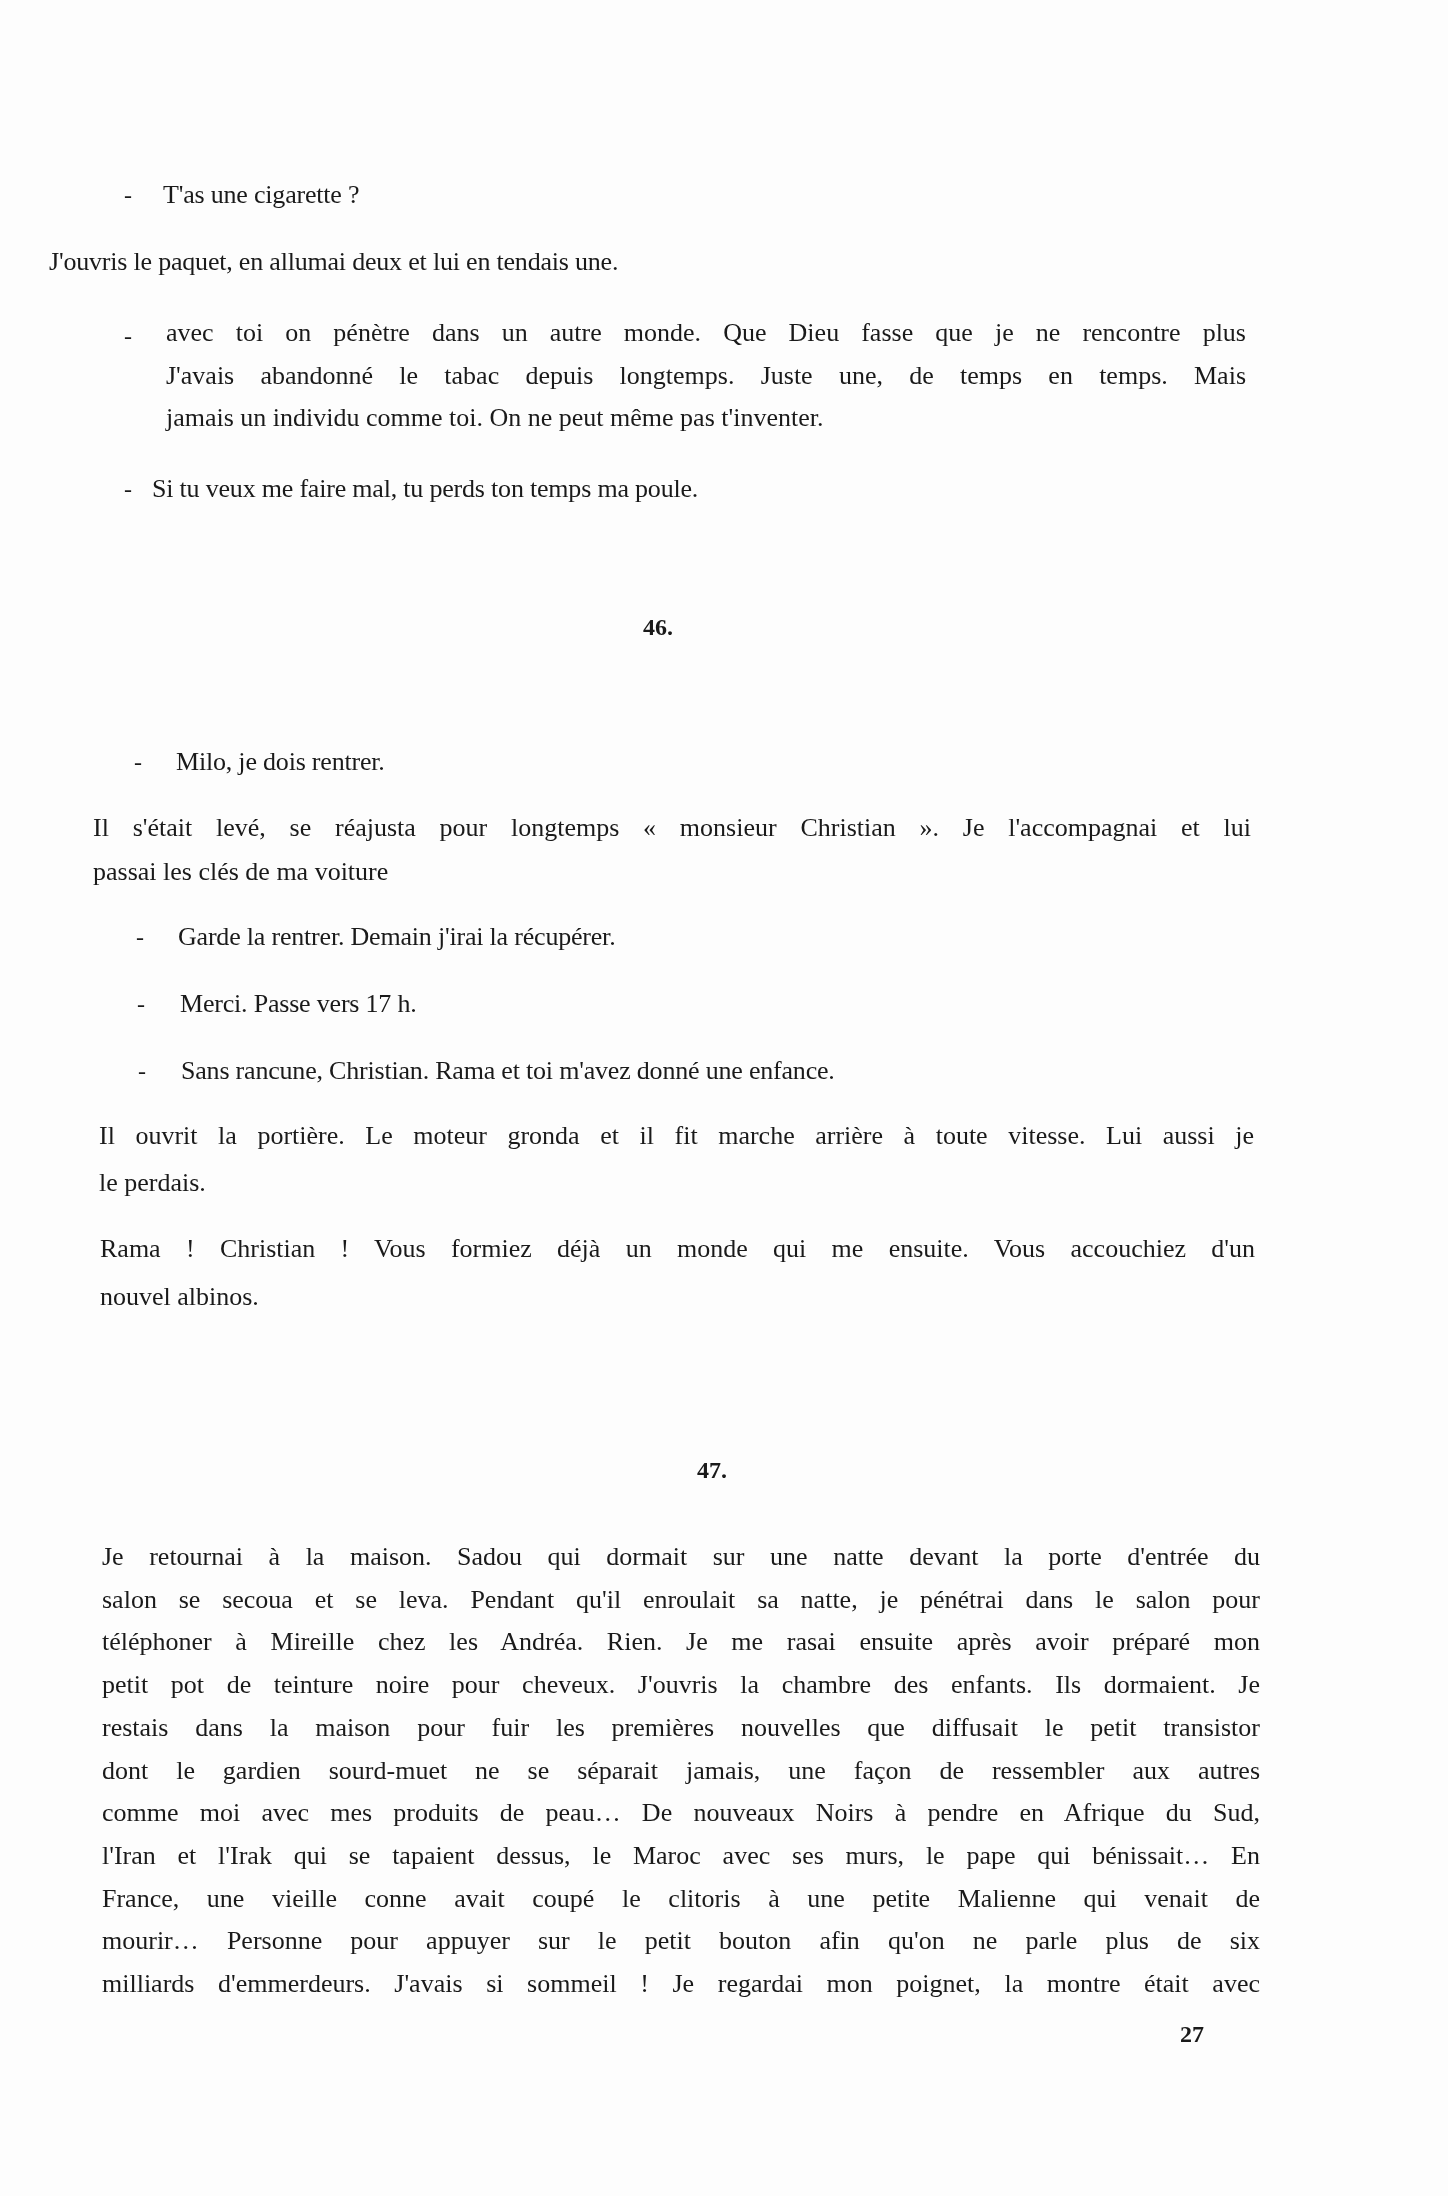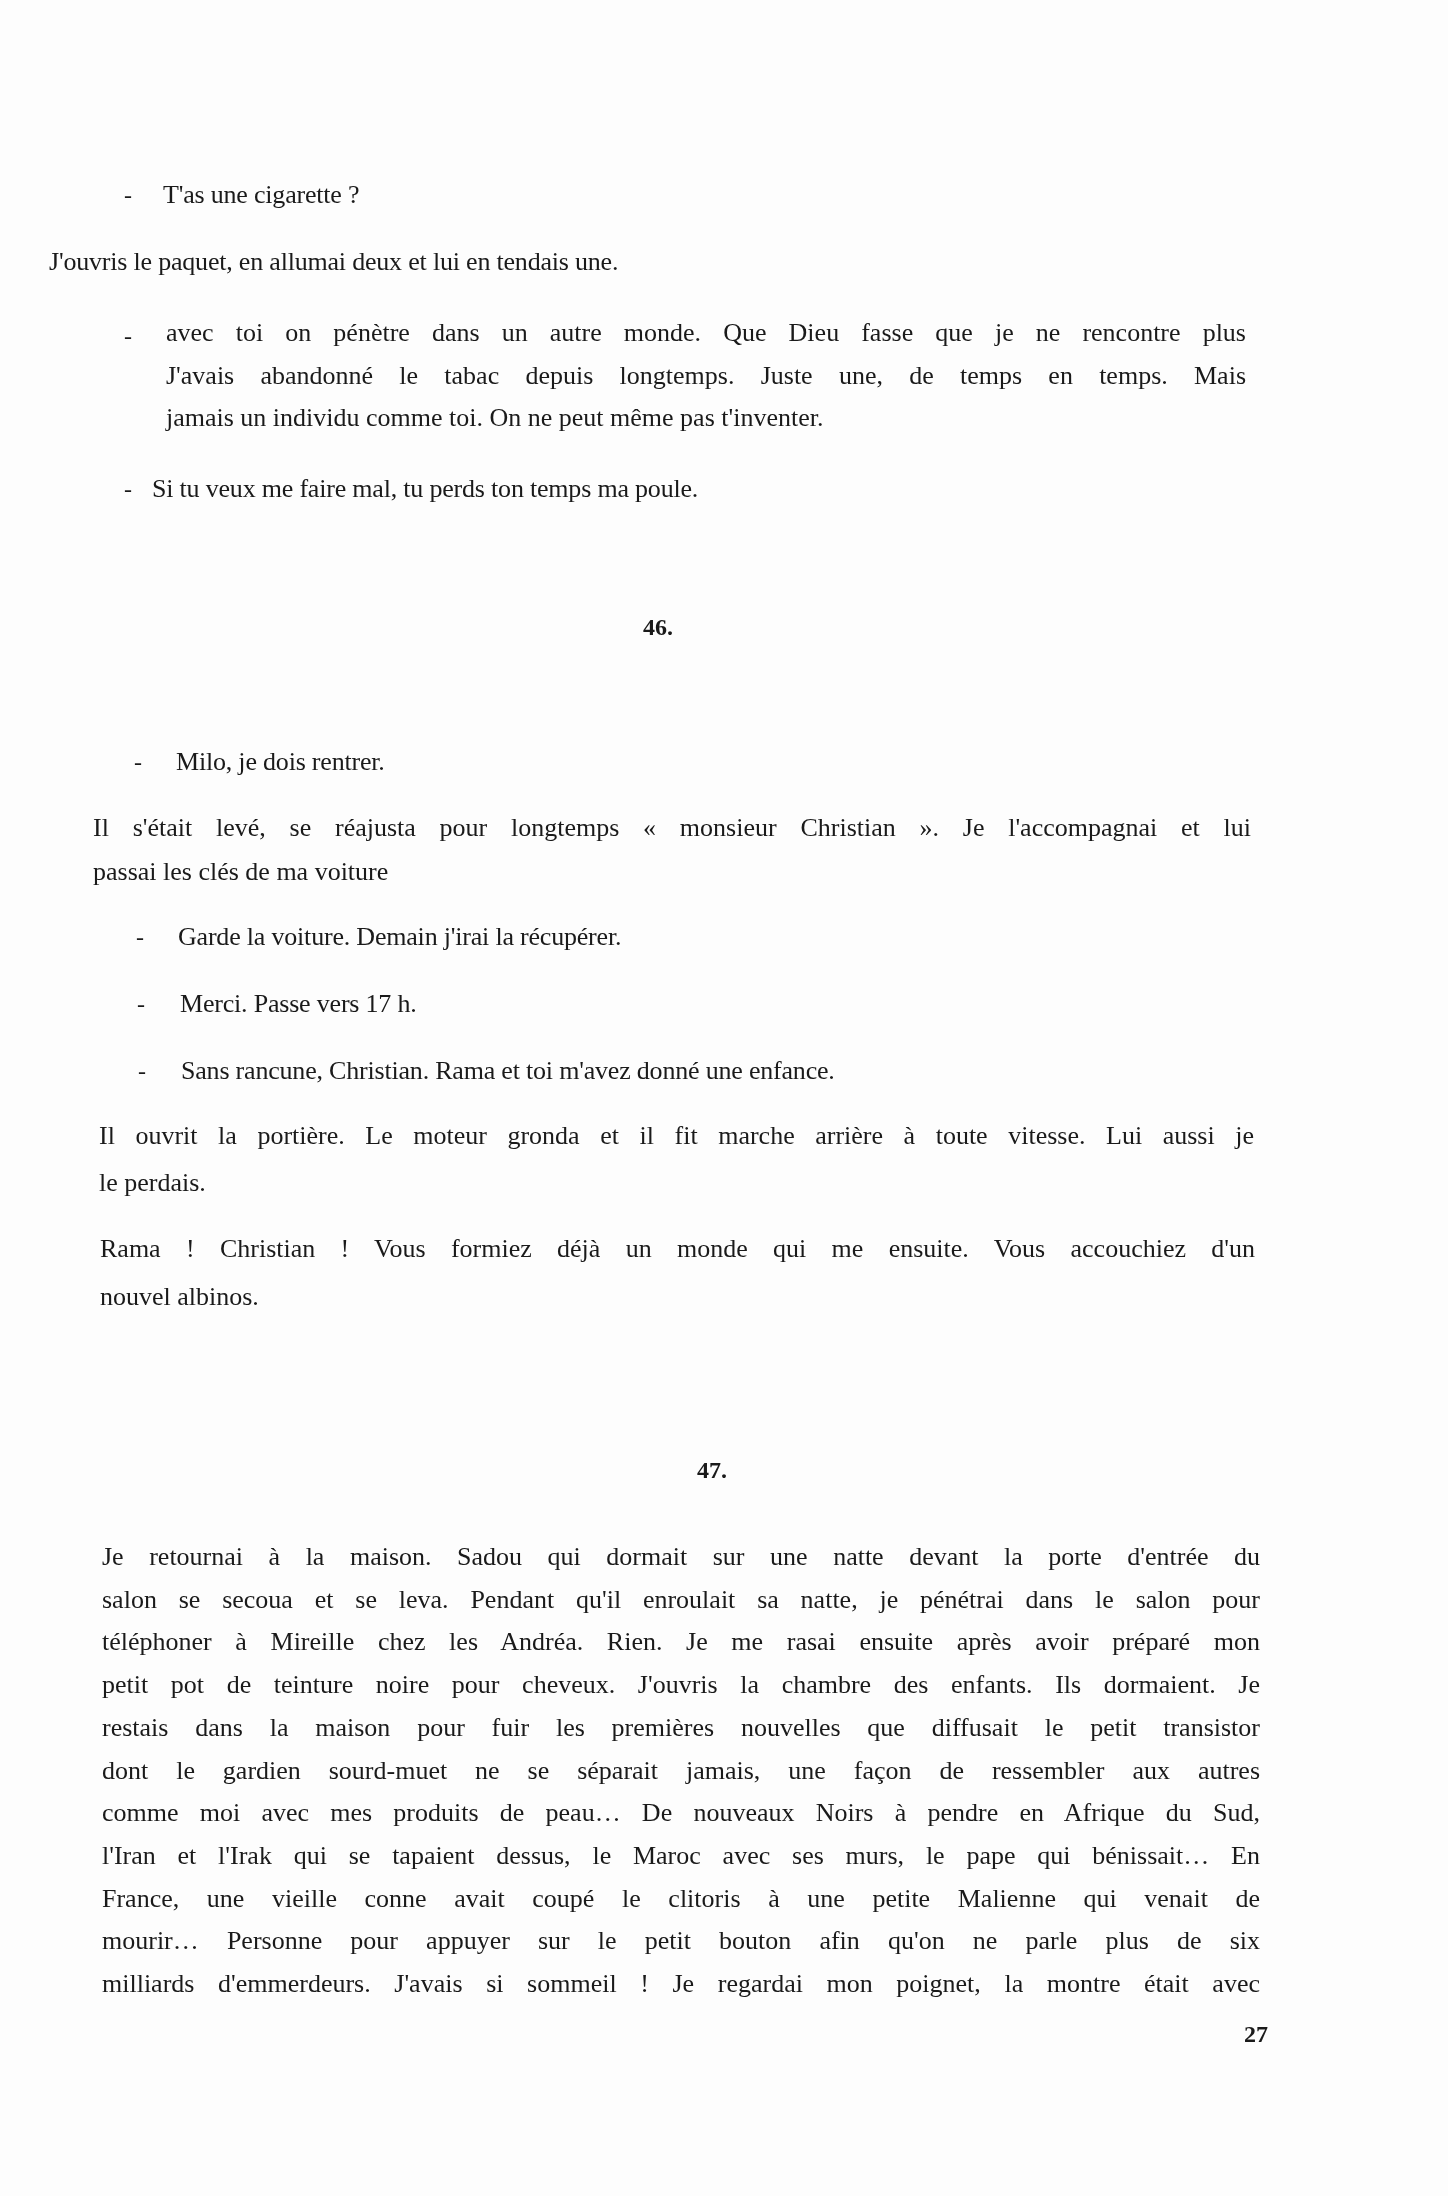--- a/index.html
+++ b/index.html
@@ -4,21 +4,21 @@
 <style>
   html, body { margin: 0; padding: 0; }
   body {
     width: 1448px; height: 2196px; background: #fdfdfd; position: relative; overflow: hidden;
     font-family: "Liberation Serif", "DejaVu Serif", serif; color: #1a1a1a;
   }
   .page { position: absolute; left: 0; top: 0; width: 1448px; height: 2196px; }
   .line { position: absolute; font-size: 26px; line-height: 42px; white-space: nowrap; letter-spacing: -0.2px; }
   .dash { position: absolute; font-size: 24px; line-height: 42px; }
   .heading { position: absolute; font-size: 24px; font-weight: bold; line-height: 40px; }
-  .pagenum { position: absolute; font-size: 24px; font-weight: bold; line-height: 40px; text-align: right; }
+  .pagenum { position: absolute; font-size: 24px; font-weight: bold; line-height: 40px; text-align: left; }
   .para { position: absolute; font-size: 26px; line-height: 42.7px; }
   .para .pl { display: block; white-space: nowrap; text-align: justify; text-align-last: justify; }
   .para .pl.last { text-align-last: left; }
 </style>
 </head>
 <body>
 
 <div class="page">
 
   <span class="dash" style="left:124px; top:174px;">-</span>
@@ -40,21 +40,21 @@
 
   <span class="dash" style="left:134px; top:741px;">-</span>
   <span class="line" style="left:176px; top:741px;">Milo, je dois rentrer.</span>
 
   <div class="para" style="left:93px; top:806px; width:1158px; line-height:44px;">
     <span class="pl">Il s'était levé, se réajusta pour longtemps « monsieur Christian ». Je l'accompagnai et lui</span>
     <span class="pl last">passai les clés de ma voiture</span>
   </div>
 
   <span class="dash" style="left:136px; top:916px;">-</span>
-  <span class="line" style="left:178px; top:916px;">Garde la voiture. Demain j'irai la récupérer.</span>
+  <span class="line" style="left:178px; top:916px;">Garde la rentrer. Demain j'irai la récupérer.</span>
 
   <span class="dash" style="left:137px; top:983px;">-</span>
   <span class="line" style="left:180px; top:983px;">Merci. Passe vers 17 h.</span>
 
   <span class="dash" style="left:138px; top:1050px;">-</span>
   <span class="line" style="left:181px; top:1050px;">Sans rancune, Christian. Rama et toi m'avez donné une enfance.</span>
 
   <div class="para" style="left:99px; top:1112px; width:1155px; line-height:47px;">
     <span class="pl">Il ouvrit la portière. Le moteur gronda et il fit marche arrière à toute vitesse. Lui aussi je</span>
     <span class="pl last">le perdais.</span>

